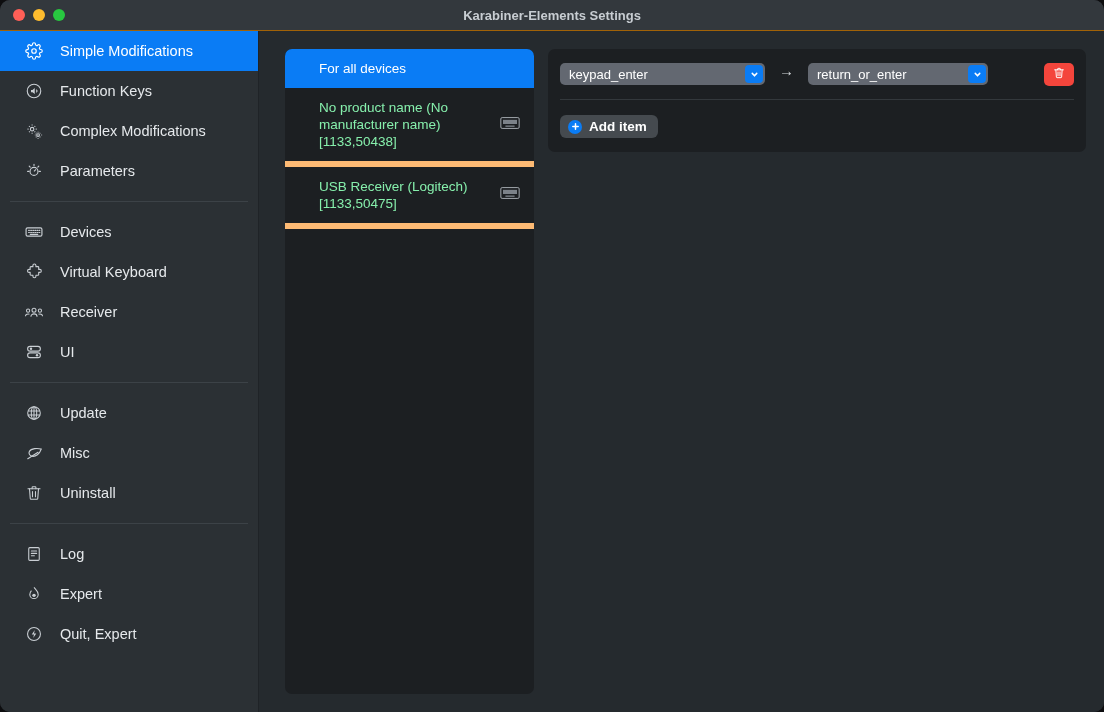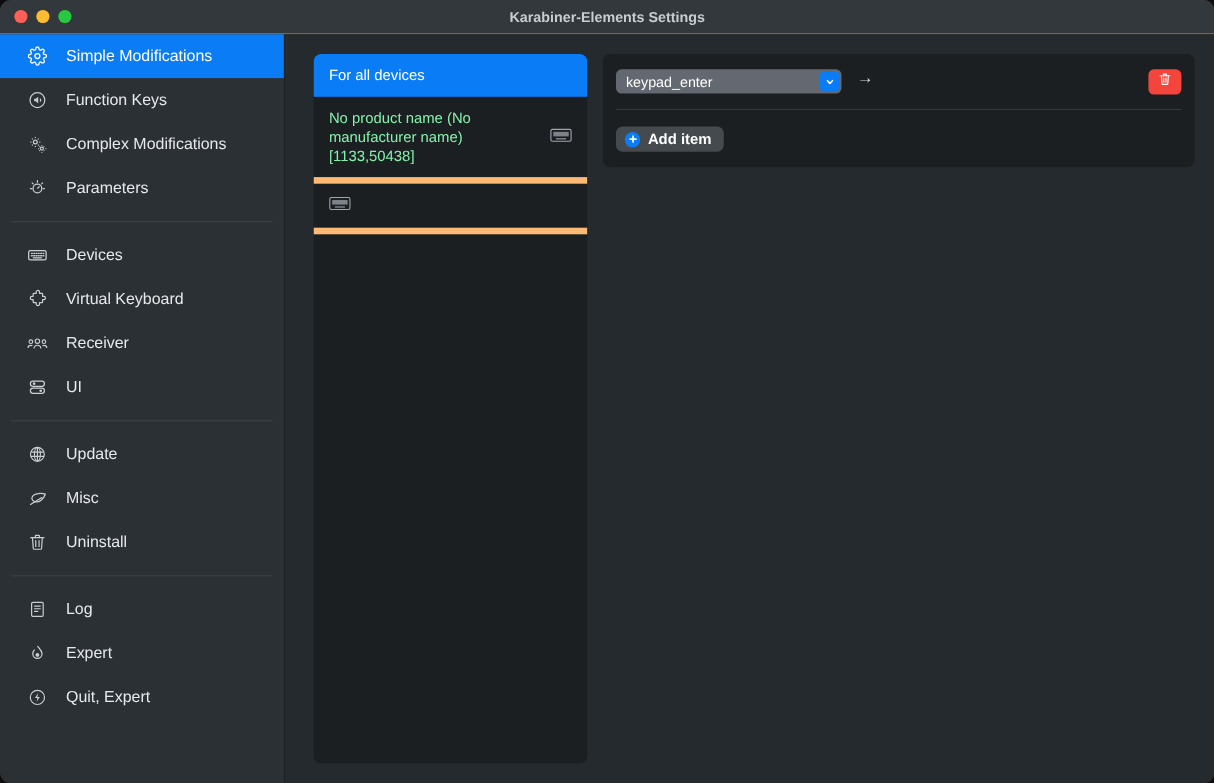--- a/index.html
+++ b/index.html
@@ -96,21 +96,21 @@
     display: flex; align-items: center;
     justify-content: space-between;
     gap: 8px;
     border-bottom: 6px solid #fdba74;
     cursor: default;
   }
   .device-row.selected {
     background: #0a7cf5; color: #ffffff;
     border-bottom: none;
   }
-  .device-row .dev-name { flex: 1 1 auto; }
+  .device-row .dev-name { flex: 1 1 auto; margin-left: 20px; }
   .kbd-icon { flex: 0 0 auto; opacity: .85; }
 
   
   .rules-wrap { flex: 1 1 auto; min-width: 0; }
   .rules-panel {
     background: #1c1f22;
     border-radius: 7px;
     padding: 14px 12px 14px 12px;
   }
   .rule-row {
@@ -362,20 +362,21 @@
           <span class="kbd-icon">
             <svg width="20" height="14" viewBox="0 0 24 16" fill="none" stroke="#b9bfc5" stroke-width="1.2">
               <rect x="1" y="1.5" width="22" height="13" rx="1.6"></rect>
               <rect x="3.6" y="4.2" width="16.8" height="5" fill="#8d949b" stroke="none"></rect>
               <rect x="6.5" y="11" width="11" height="1.6" fill="#8d949b" stroke="none"></rect>
             </svg>
           </span>
         </div>
 
         <div class="device-row">
+          <span class="dev-name">USB Receiver (Logitech) [1133,50475]</span>
           <span class="kbd-icon">
             <svg width="20" height="14" viewBox="0 0 24 16" fill="none" stroke="#b9bfc5" stroke-width="1.2">
               <rect x="1" y="1.5" width="22" height="13" rx="1.6"></rect>
               <rect x="3.6" y="4.2" width="16.8" height="5" fill="#8d949b" stroke="none"></rect>
               <rect x="6.5" y="11" width="11" height="1.6" fill="#8d949b" stroke="none"></rect>
             </svg>
           </span>
         </div>
       </section>
 
@@ -387,20 +388,28 @@
               <span>keypad_enter</span>
               <span class="chev">
                 <svg width="9" height="9" viewBox="0 0 12 12" fill="none" stroke="#ffffff" stroke-width="2" stroke-linecap="round" stroke-linejoin="round">
                   <path d="M3 4.5L6 7.8 9 4.5"></path>
                 </svg>
               </span>
             </div>
 
             <span class="arrow">→</span>
 
+            <div class="select to">
+              <span>return_or_enter</span>
+              <span class="chev">
+                <svg width="9" height="9" viewBox="0 0 12 12" fill="none" stroke="#ffffff" stroke-width="2" stroke-linecap="round" stroke-linejoin="round">
+                  <path d="M3 4.5L6 7.8 9 4.5"></path>
+                </svg>
+              </span>
+            </div>
 
             <div class="trash-btn">
               <span>
                 <svg width="14" height="14" viewBox="0 0 24 24" fill="none" stroke="#ffffff" stroke-width="1.7" stroke-linecap="round">
                   <path d="M4.5 6.6h15"></path>
                   <path d="M9.6 6.6V5c0-.5.4-.9.9-.9h3c.5 0 .9.4.9.9v1.6"></path>
                   <path d="M6.6 6.6l.9 12.4c0 .6.5 1 1 1h7c.6 0 1-.4 1-1l.9-12.4"></path>
                   <path d="M10.3 10.2v6.6M13.7 10.2v6.6"></path>
                 </svg>
               </span>

